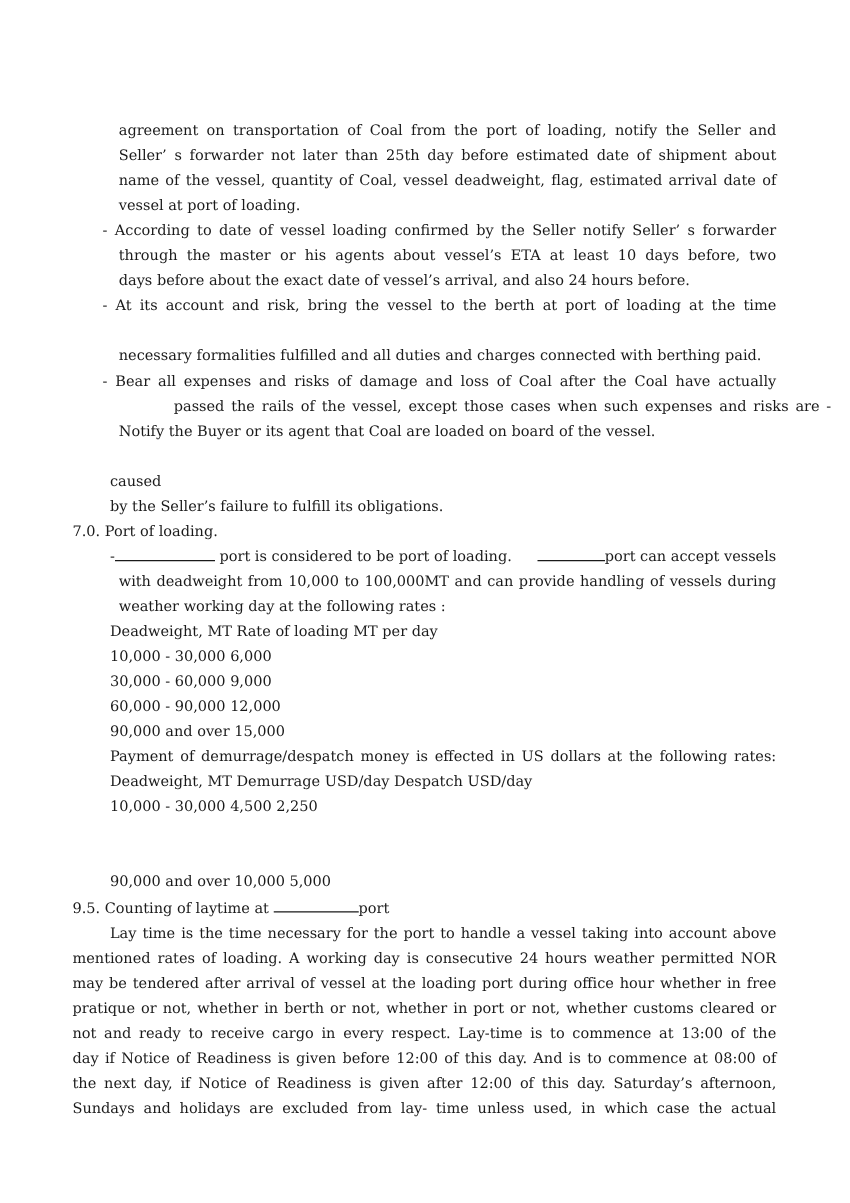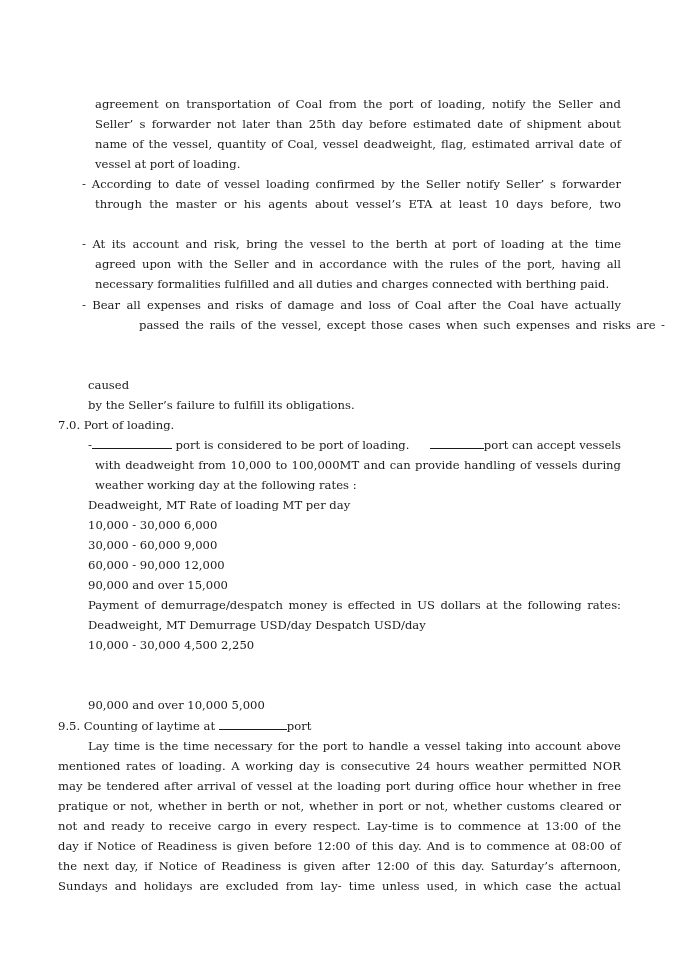--- a/index.html
+++ b/index.html
@@ -15,27 +15,28 @@
 
 <div class="page">
 
   <div class="ln just" style="left:95px; top:78px; width:526px;">agreement on transportation of Coal from the port of loading, notify the Seller and</div>
   <div class="ln just" style="left:95px; top:98px; width:526px;">Seller’ s forwarder not later than 25th day before estimated date of shipment about</div>
   <div class="ln just" style="left:95px; top:118px; width:526px;">name of the vessel, quantity of Coal, vessel deadweight, flag, estimated arrival date of</div>
   <div class="ln" style="left:95px; top:138px;">vessel at port of loading.</div>
 
   <div class="ln just" style="left:82px; top:158px; width:539px;">- According to date of vessel loading confirmed by the Seller notify Seller’ s forwarder</div>
   <div class="ln just" style="left:95px; top:178px; width:526px;">through the master or his agents about vessel’s ETA at least 10 days before, two</div>
+  <div class="ln" style="left:95px; top:198px;">days before about the exact date of vessel’s arrival, and also 24 hours before.</div>
 
   <div class="ln just" style="left:82px; top:218px; width:539px;">- At its account and risk, bring the vessel to the berth at port of loading at the time</div>
-  <div class="ln just" style="left:95px; top:238px; width:526px;">agreed upon with the Seller and in accordance with the rules of the port, having all</div>
   <div class="ln" style="left:95px; top:258px;">necessary formalities fulfilled and all duties and charges connected with berthing paid.</div>
 
   <div class="ln just" style="left:82px; top:279px; width:539px;">- Bear all expenses and risks of damage and loss of Coal after the Coal have actually</div>
   <div class="ln just" style="left:95px; top:299px; width:526px;margin-left:44px;">passed the rails of the vessel, except those cases when such expenses and risks are -</div>
+  <div class="ln" style="left:95px; top:319px;">Notify the Buyer or its agent that Coal are loaded on board of the vessel.</div>
 
   <div class="ln" style="left:88px; top:359px;">caused</div>
   <div class="ln" style="left:88px; top:379px;">by the Seller’s failure to fulfill its obligations.</div>
 
   <div class="ln" style="left:58px; top:399px;">7.0. Port of loading.</div>
   <div class="ln" style="left:88px; top:419px; width:533px; display:flex; justify-content:space-between;">
     <span>
       <span>-</span><span class="blank" style="width:80px;"></span><span> port is considered to be port of loading. </span>
     </span>
     <span>

